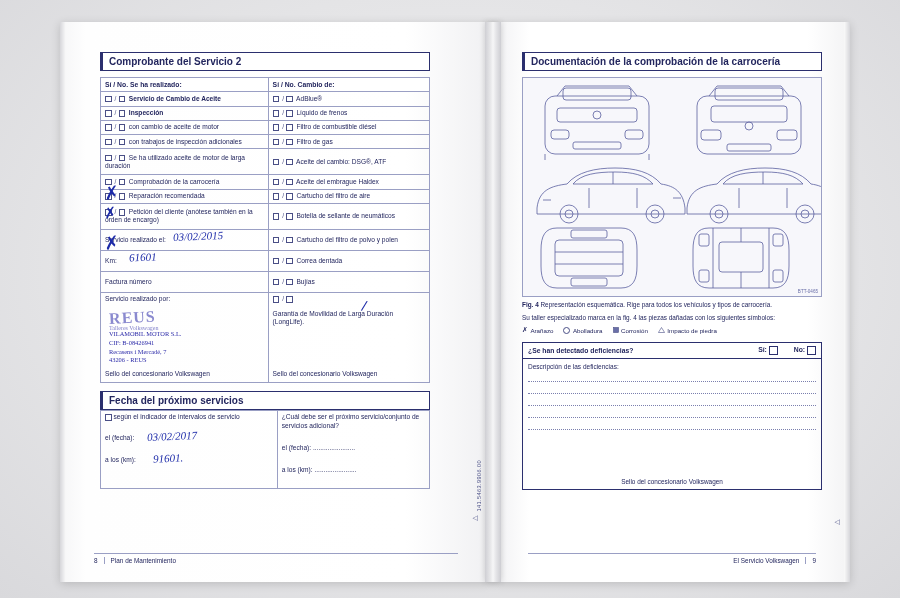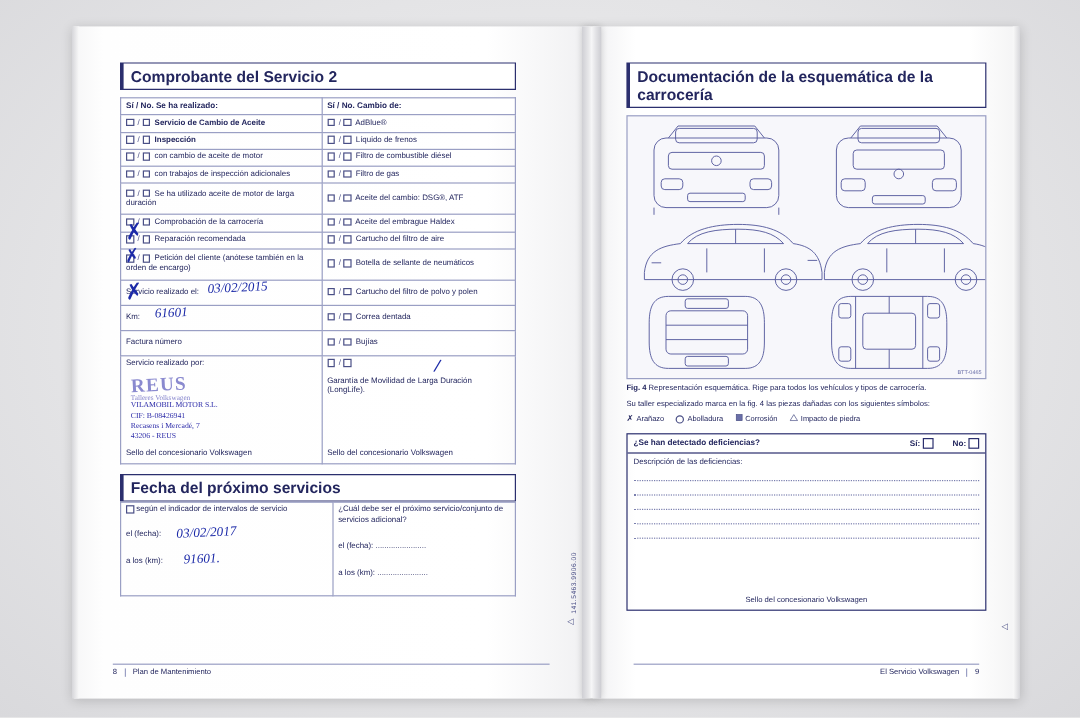--- a/index.html
+++ b/index.html
@@ -29,21 +29,21 @@
   .leaf.left{left:0;width:432px;border-radius:2px 0 0 2px;
     background:linear-gradient(90deg,#f6f6f7 0%, #fefefe 6%, #ffffff 80%, #f0f0f2 100%);}
   .leaf.right{left:434px;width:356px;border-radius:0 2px 2px 0;
     background:linear-gradient(90deg,#f1f1f3 0%, #ffffff 10%, #ffffff 88%, #f3f3f4 100%);}
   .edge-left{position:absolute;left:0;top:0;width:6px;height:560px;background:linear-gradient(90deg,#d6d6da,#fafafa);}
   .edge-right{position:absolute;right:0;top:0;width:6px;height:560px;background:linear-gradient(270deg,#d6d6da,#fafafa);}
 
   
   .sec-title{
     border:1px solid #2b2f6e;border-left:3px solid #2b2f6e;
-    padding:3px 6px;font-weight:bold;font-size:13px;color:#23265e;
+    padding:3px 6px;font-weight:bold;font-size:10px;color:#23265e;
     background:#fff;
   }
   .tbl{border-collapse:collapse;width:100%;table-layout:fixed;}
   .tbl td,.tbl th{border:1px solid #9a9fc4;padding:2.5px 4px;vertical-align:middle;color:#23265e;
      font-size:6.6px;line-height:1.25;text-align:left;font-weight:normal;}
   .hdr td{font-weight:bold;background:#fff;font-size:6.8px;}
   .chk{display:inline-block;width:4.5px;height:4.5px;border:1px solid #4a4f86;margin-right:2px;vertical-align:middle;background:#fff;}
   .dblchk .chk:last-of-type{margin-left:1px;}
   .slash{display:inline-block;width:4px;text-align:center;color:#4a4f86;}
   .fieldlabel{font-size:6.6px;color:#23265e;}
@@ -305,21 +305,21 @@
         </div>
       </div>
     </div>
 
     <div class="spine"></div>
 
     <div class="leaf right">
       <div class="edge-right"></div>
 
       <div class="rp">
-        <div class="sec-title">Documentación de la esquemática de la carrocería</div>
+        <div class="sec-title">Documentación de la comprobación de la carrocería</div>
 
         <div class="diagbox">
           <svg width="298" height="216" viewBox="0 0 298 216">
             <g fill="none" stroke="#5b5fa0" stroke-width="0.8">
 
               <g transform="translate(14,8)">
                 <rect x="8" y="10" width="104" height="58" rx="10"></rect>
                 <path d="M20 10 L28 0 L92 0 L100 10"></path>
                 <rect x="26" y="2" width="68" height="12" rx="3"></rect>
                 <rect x="20" y="22" width="80" height="14" rx="3"></rect>

